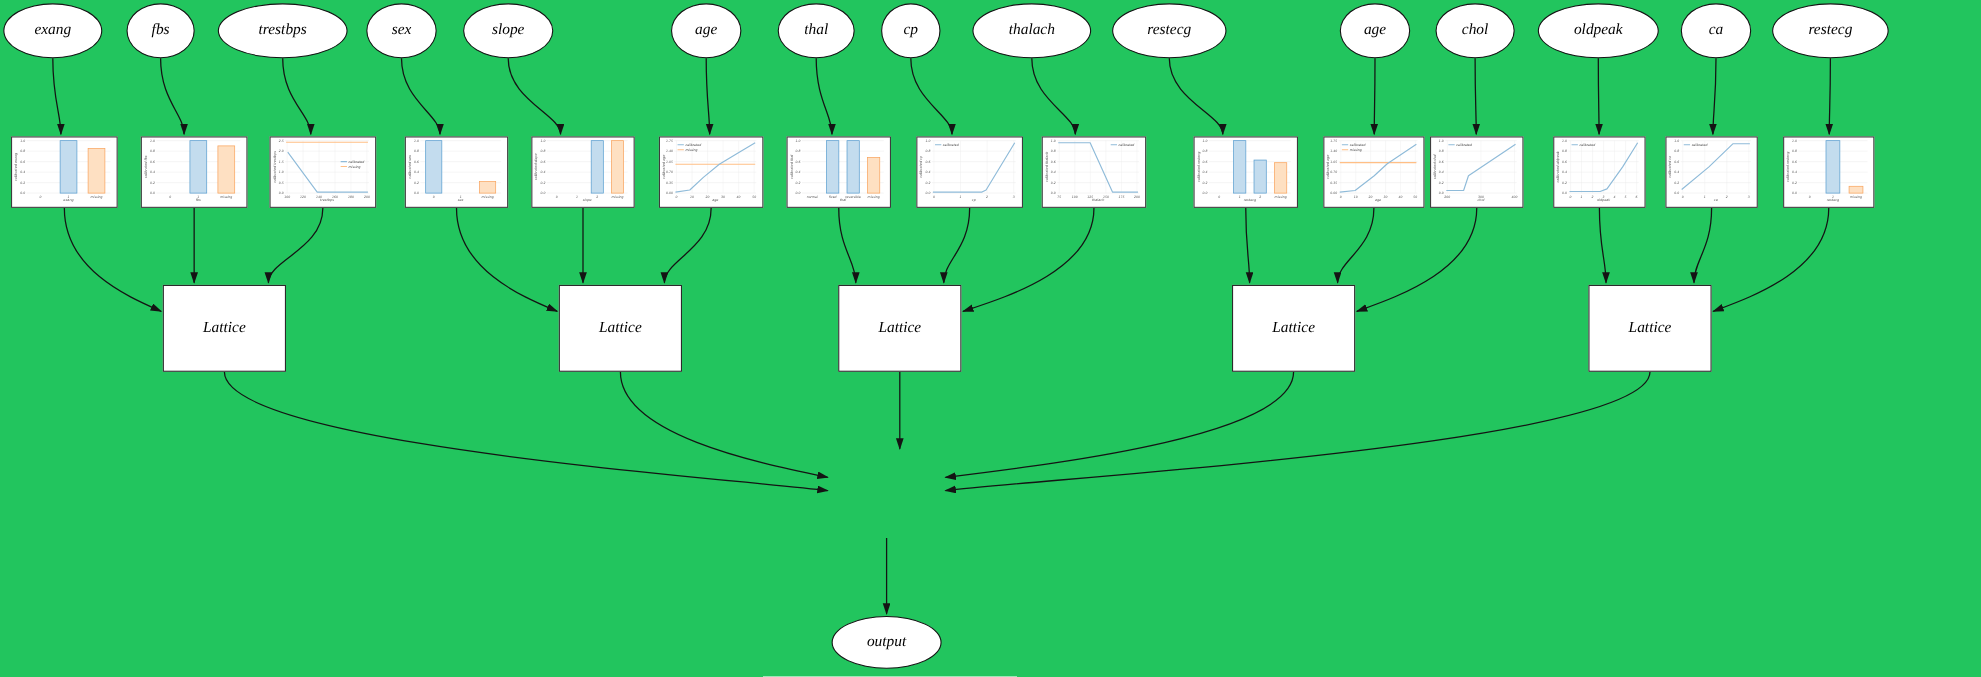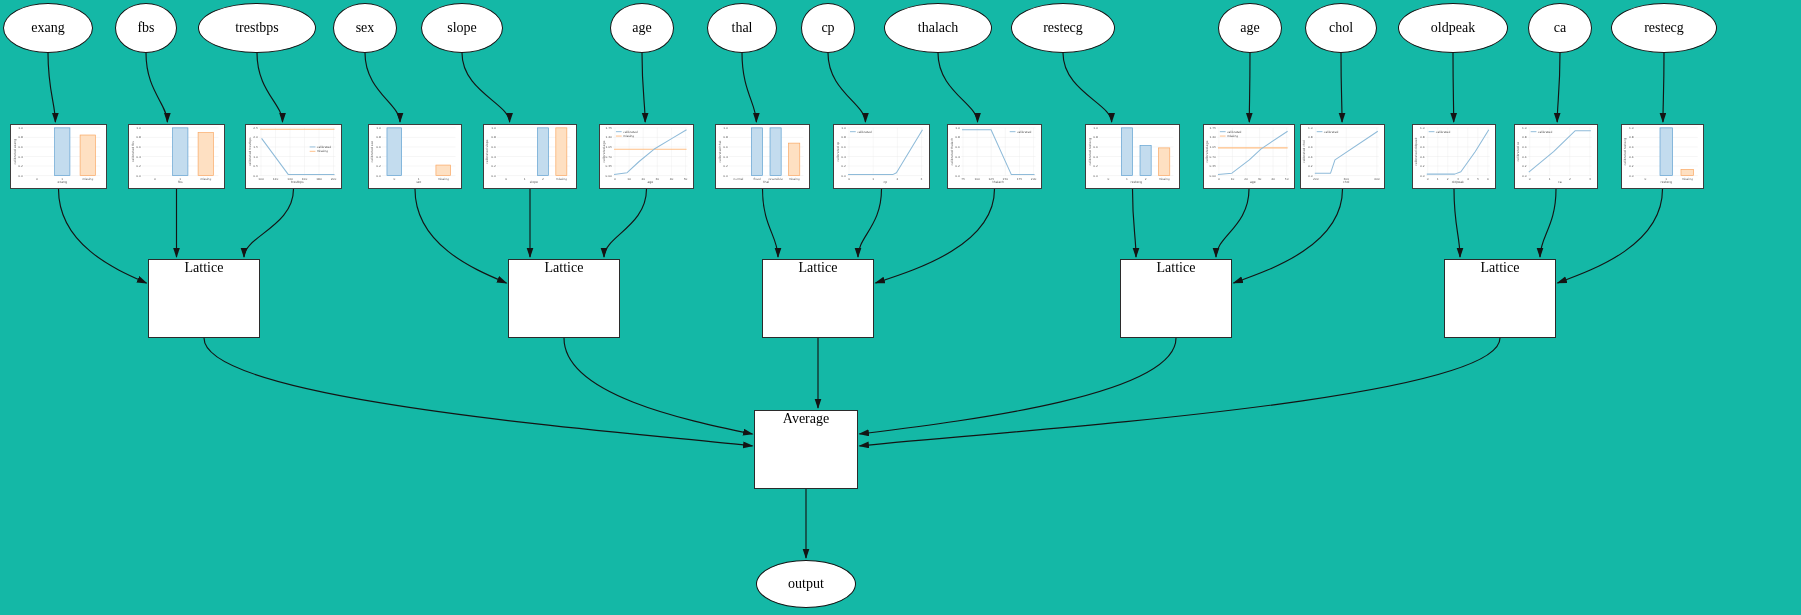--- a/index.html
+++ b/index.html
@@ -1,22 +1,22 @@
 <!DOCTYPE html>
 <html><head>
 <meta charset="utf-8">
 <style>
   html,body{margin:0;padding:0;background:#ffffff;}
-  #canvas{position:relative;background:#14b8a6;overflow:hidden;
-          font-family:"Liberation Serif", serif;}
+  #canvas{position:relative;background:#22c55e;overflow:hidden;
+          font-family:"Liberation Serif", serif;font-style:italic;}
   .ellipse{position:absolute;background:#ffffff;border:1.4px solid #141414;
            border-radius:50%;display:flex;align-items:center;justify-content:center;
            box-sizing:border-box;z-index:2;}
   .box{position:absolute;background:#ffffff;border:1.5px solid #2b2b2b;
-       display:flex;justify-content:center;box-sizing:border-box;z-index:2;}
+       display:flex;align-items:center;justify-content:center;box-sizing:border-box;z-index:2;}
   .node-label{font-family:"Liberation Serif", serif;font-size:14px;color:#000;white-space:nowrap;}
   .chart{position:absolute;background:#ffffff;border:1.4px solid #3d3d3d;box-sizing:border-box;z-index:2;}
   .chart svg{display:block;font-family:"DejaVu Sans", sans-serif;}
   #edges{position:absolute;left:0;top:0;z-index:1;}
 </style>
 </head>
 <body>
 
 <div id="canvas" style="width: 1801px; height: 615px;">
     <svg width="1801" height="615" viewBox="0 0 1801 615" id="edges">
@@ -542,19 +542,16 @@
     </div>
     <div class="box" style="left: 762px; top: 259px; width: 112px; height: 79px;">
       <span class="node-label">Lattice</span>
     </div>
     <div class="box" style="left: 1120px; top: 259px; width: 112px; height: 79px;">
       <span class="node-label">Lattice</span>
     </div>
     <div class="box" style="left: 1444px; top: 259px; width: 112px; height: 79px;">
       <span class="node-label">Lattice</span>
     </div>
-    <div class="box" style="left: 754px; top: 410px; width: 104px; height: 79px;">
-      <span class="node-label">Average</span>
-    </div>
     <div class="ellipse" style="left: 756px; top: 560px; width: 100px; height: 48px; justify-content: center;">
       <span class="node-label">output</span>
     </div>
   </div>
 
 </body></html>

